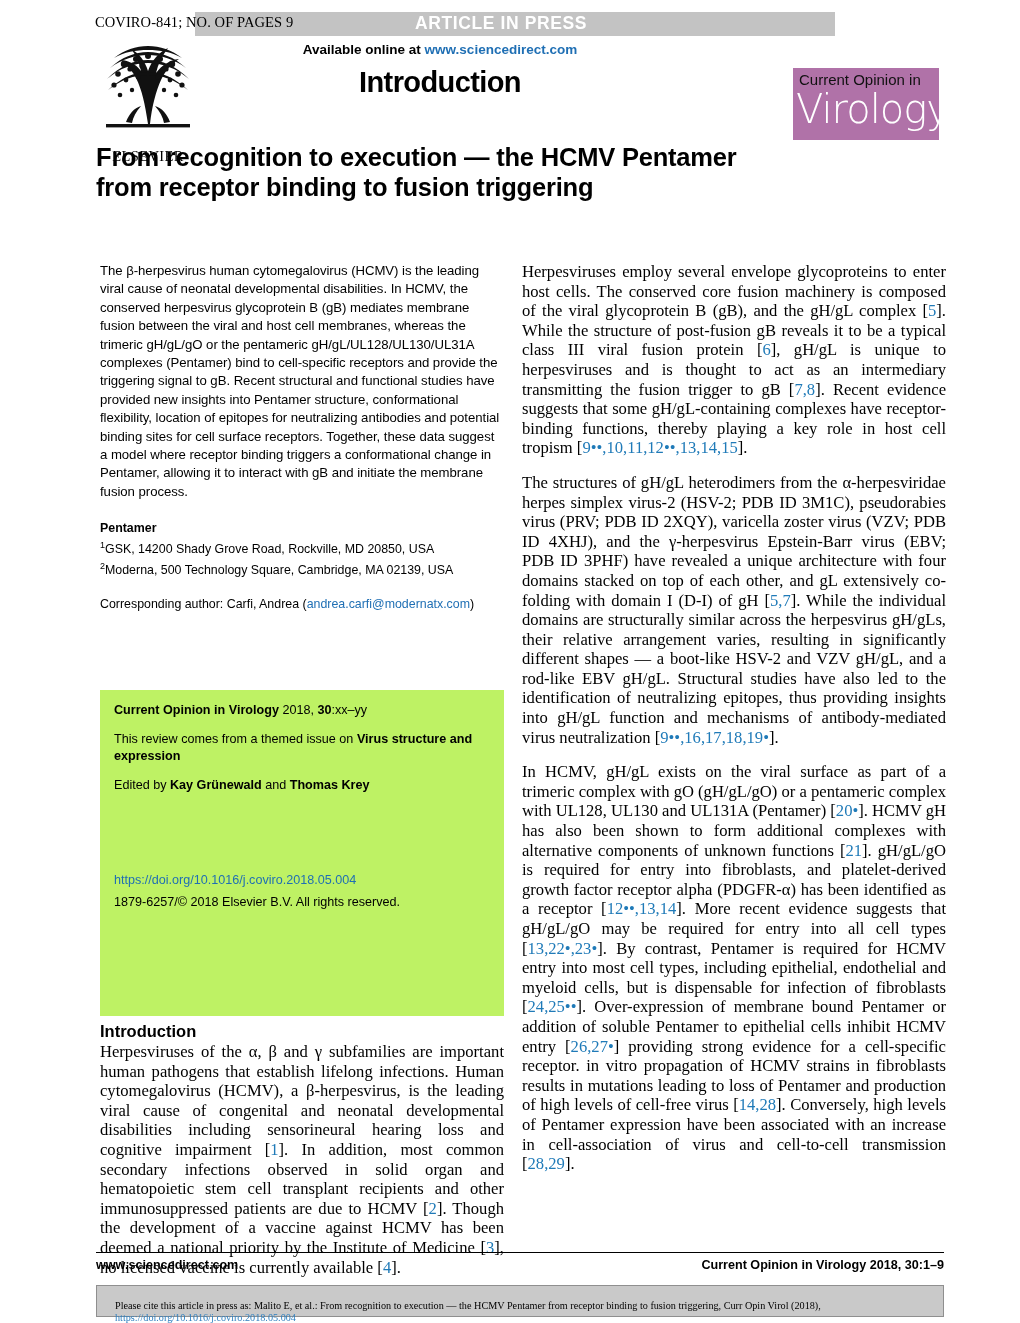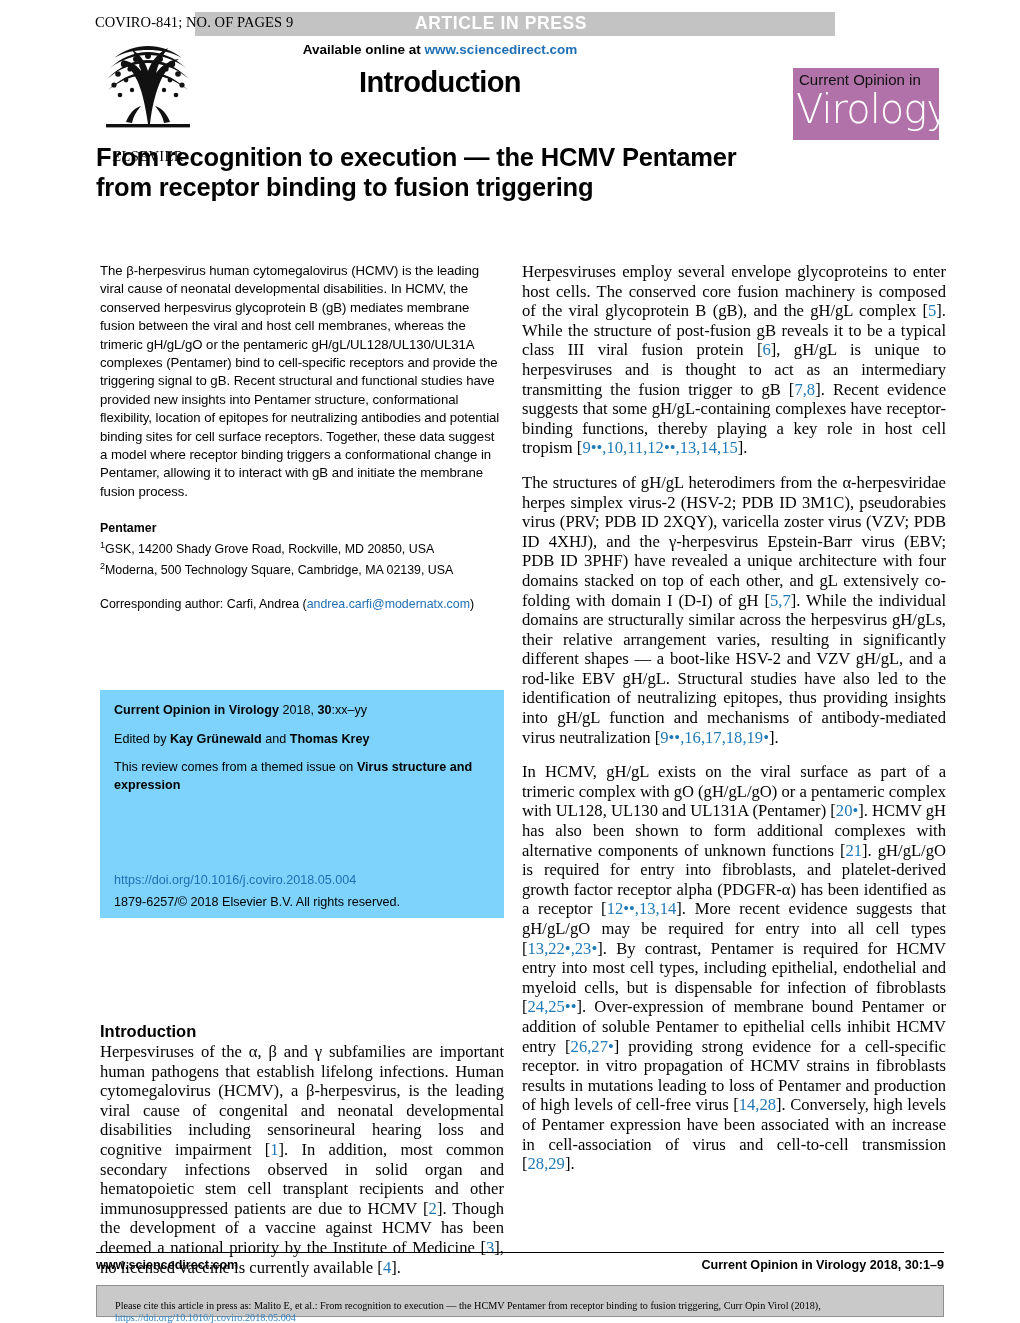--- a/index.html
+++ b/index.html
@@ -181,22 +181,22 @@
     font-family: "Liberation Sans", sans-serif;
     font-size: 12.4px;
     line-height: 17px;
     margin: 16px 0 0 0;
   }
   .corr a, .link { color: #1f6fb4; text-decoration: none; }
 
   .graybox {
     position: absolute;
     left: 100px; top: 690px;
-    width: 404px; height: 228px;
-    background: #7dd3fc;
+    width: 404px; height: 326px;
+    background: #bef264;
     box-sizing: border-box;
     padding: 12px 14px 0 14px;
   }
   .gb-line {
     font-family: "Liberation Sans", sans-serif;
     font-size: 12.6px;
     line-height: 17.5px;
     margin: 0 0 11px 0;
   }
   .gb-doi {
@@ -348,22 +348,22 @@
   <div>
     <div class="addr-head">Pentamer</div>
     <p class="addr-line"><sup>1</sup><span>GSK, 14200 Shady Grove Road, Rockville, MD 20850, USA</span></p>
     <p class="addr-line"><sup>2</sup><span>Moderna, 500 Technology Square, Cambridge, MA 02139, USA</span></p>
     <p class="corr"><span>Corresponding author: Carfi, Andrea (</span><span class="link">andrea.carfi@modernatx.com</span><span>)</span></p>
   </div>
 </div>
 
 <div class="graybox">
   <p class="gb-line"><b>Current Opinion in Virology</b><span> 2018, </span><b>30</b><span>:xx–yy</span></p>
+  <p class="gb-line"><span>This review comes from a themed issue on </span><b>Virus structure and expression</b></p>
   <p class="gb-line"><span>Edited by </span><b>Kay Grünewald</b><span> and </span><b>Thomas Krey</b></p>
-  <p class="gb-line"><span>This review comes from a themed issue on </span><b>Virus structure and expression</b></p>
   <div class="gb-doi">https://doi.org/10.1016/j.coviro.2018.05.004</div>
   <div class="gb-copy">1879-6257/© 2018 Elsevier B.V. All rights reserved.</div>
 </div>
 
 <div class="intro-wrap">
   <h2 class="sec-head">Introduction</h2>
   <p class="body-par">Herpesviruses of the α, β and γ subfamilies are important human pathogens that establish lifelong infections. Human cytomegalovirus (HCMV), a β-herpesvirus, is the leading viral cause of congenital and neonatal developmental disabilities including sensorineural hearing loss and cognitive impairment [<span class="ref" style="color:#1f7ab8">1</span>]. In addition, most common secondary infections observed in solid organ and hematopoietic stem cell transplant recipients and other immunosuppressed patients are due to HCMV [<span class="ref" style="color:#1f7ab8">2</span>]. Though the development of a vaccine against HCMV has been deemed a national priority by the Institute of Medicine [<span class="ref" style="color:#1f7ab8">3</span>], no licensed vaccine is currently available [<span class="ref" style="color:#1f7ab8">4</span>].</p>
 </div>
 
 <div class="col-right">

